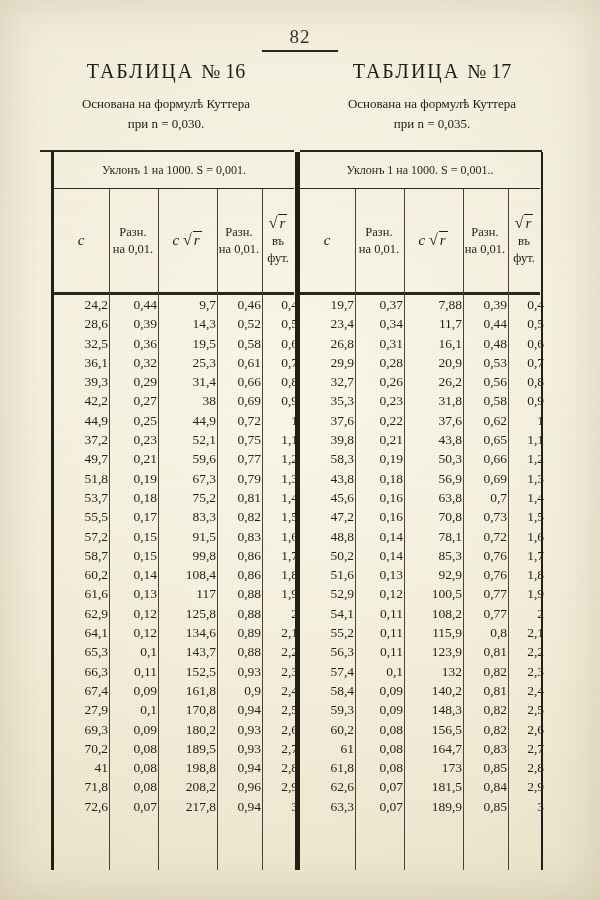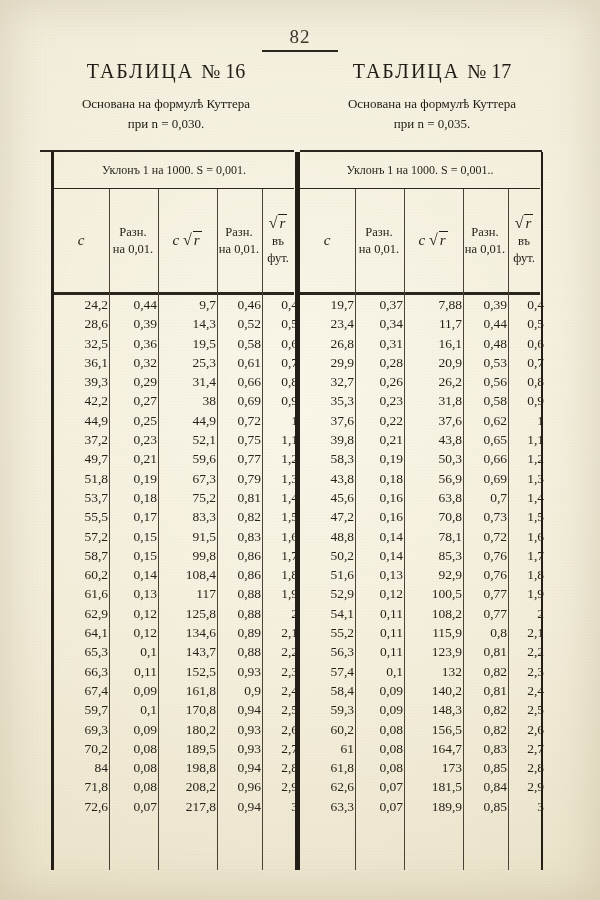--- a/index.html
+++ b/index.html
@@ -407,42 +407,42 @@
           <div class="cell c4 pad4">2,3</div>
         </div>
         <div class="drow">
           <div class="cell c0 pad0">67,4</div>
           <div class="cell c1 pad1">0,09</div>
           <div class="cell c2 pad2">161,8</div>
           <div class="cell c3 pad3">0,9</div>
           <div class="cell c4 pad4">2,4</div>
         </div>
         <div class="drow">
-          <div class="cell c0 pad0">59,7</div>
+          <div class="cell c0 pad0">27,9</div>
           <div class="cell c1 pad1">0,1</div>
           <div class="cell c2 pad2">170,8</div>
           <div class="cell c3 pad3">0,94</div>
           <div class="cell c4 pad4">2,5</div>
         </div>
         <div class="drow">
           <div class="cell c0 pad0">69,3</div>
           <div class="cell c1 pad1">0,09</div>
           <div class="cell c2 pad2">180,2</div>
           <div class="cell c3 pad3">0,93</div>
           <div class="cell c4 pad4">2,6</div>
         </div>
         <div class="drow">
           <div class="cell c0 pad0">70,2</div>
           <div class="cell c1 pad1">0,08</div>
           <div class="cell c2 pad2">189,5</div>
           <div class="cell c3 pad3">0,93</div>
           <div class="cell c4 pad4">2,7</div>
         </div>
         <div class="drow">
-          <div class="cell c0 pad0">84</div>
+          <div class="cell c0 pad0">41</div>
           <div class="cell c1 pad1">0,08</div>
           <div class="cell c2 pad2">198,8</div>
           <div class="cell c3 pad3">0,94</div>
           <div class="cell c4 pad4">2,8</div>
         </div>
         <div class="drow">
           <div class="cell c0 pad0">71,8</div>
           <div class="cell c1 pad1">0,08</div>
           <div class="cell c2 pad2">208,2</div>
           <div class="cell c3 pad3">0,96</div>

